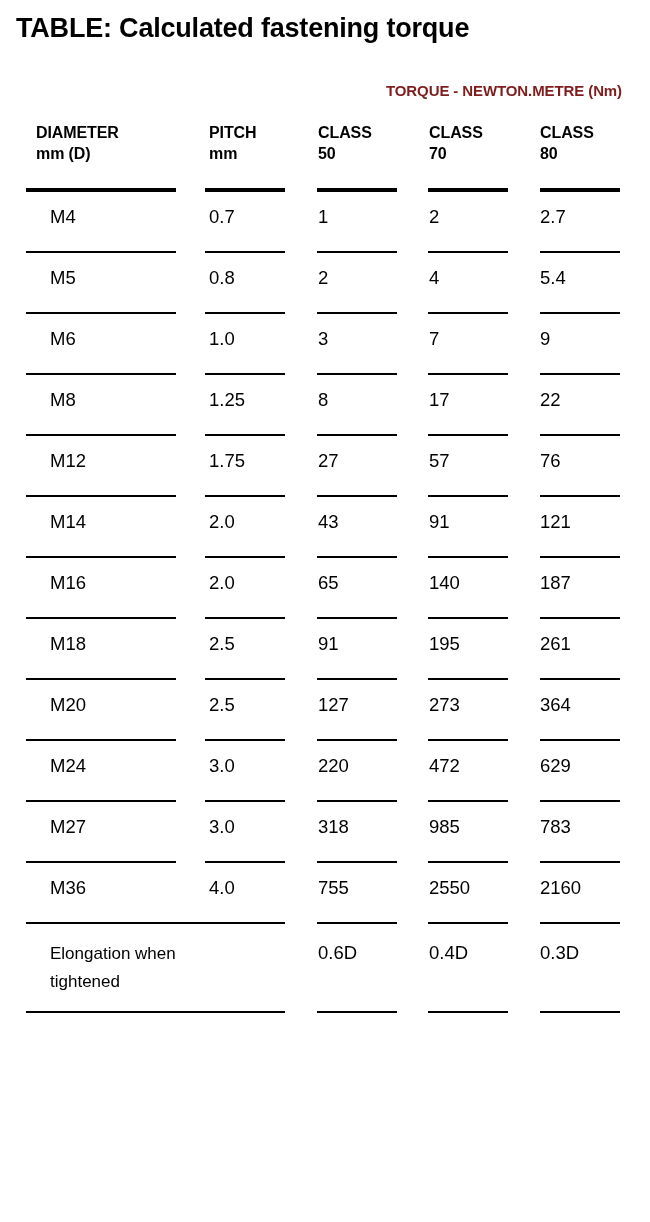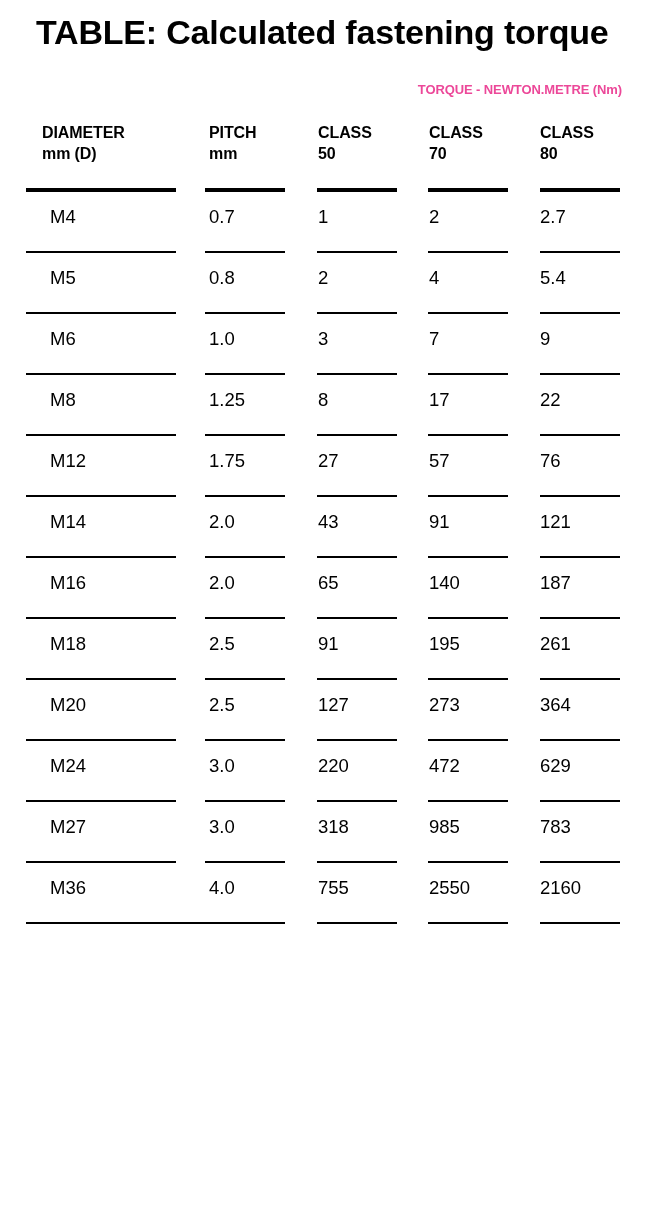--- a/index.html
+++ b/index.html
@@ -13,39 +13,39 @@
   body {
     font-family: "Liberation Sans", sans-serif;
     color: #000000;
     position: relative;
     overflow: hidden;
   }
 
   
   .title {
     position: absolute;
-    left: 36px;
+    left: 16px;
     top: 13px;
-    font-size: 34px;
+    font-size: 27px;
     font-weight: bold;
     letter-spacing: -0.2px;
     white-space: nowrap;
     color: #000;
   }
 
   
   .caption {
     position: absolute;
     right: 28px;
     top: 82px;
-    font-size: 13px;
+    font-size: 15px;
     font-weight: bold;
     letter-spacing: -0.1px;
     white-space: nowrap;
-    color: #ec4899;
+    color: #7f1d1d;
   }
 
   
   .table {
     position: absolute;
     left: 0;
     top: 118px;
     width: 650px;
   }
 
@@ -95,21 +95,21 @@
   }
 
   
   .c1 { left: 50px; }
   .c2 { left: 209px; }
   .c3 { left: 318px; }
   .c4 { left: 429px; }
   .c5 { left: 540px; }
 
   
-  .row.header .c1 { left: 42px; }
+  .row.header .c1 { left: 36px; }
 
   
   .rules {
     position: absolute;
     left: 0;
     bottom: 0;
     width: 650px;
     height: 4px;
   }
 
@@ -332,14 +332,26 @@
         <div class="cell c5">2160</div>
         <div class="rules">
           <div class="rule r12"></div>
           <div class="rule r3"></div>
           <div class="rule r4"></div>
           <div class="rule r5"></div>
         </div>
       </div>
     </div>
 
+  <div class="row last">
+    <div class="cell c1 wide">Elongation when tightened</div>
+    <div class="cell c3">0.6D</div>
+    <div class="cell c4">0.4D</div>
+    <div class="cell c5">0.3D</div>
+    <div class="rules">
+      <div class="rule r12"></div>
+      <div class="rule r3"></div>
+      <div class="rule r4"></div>
+      <div class="rule r5"></div>
+    </div>
+  </div>
 
 </div>
 
 </body></html>

